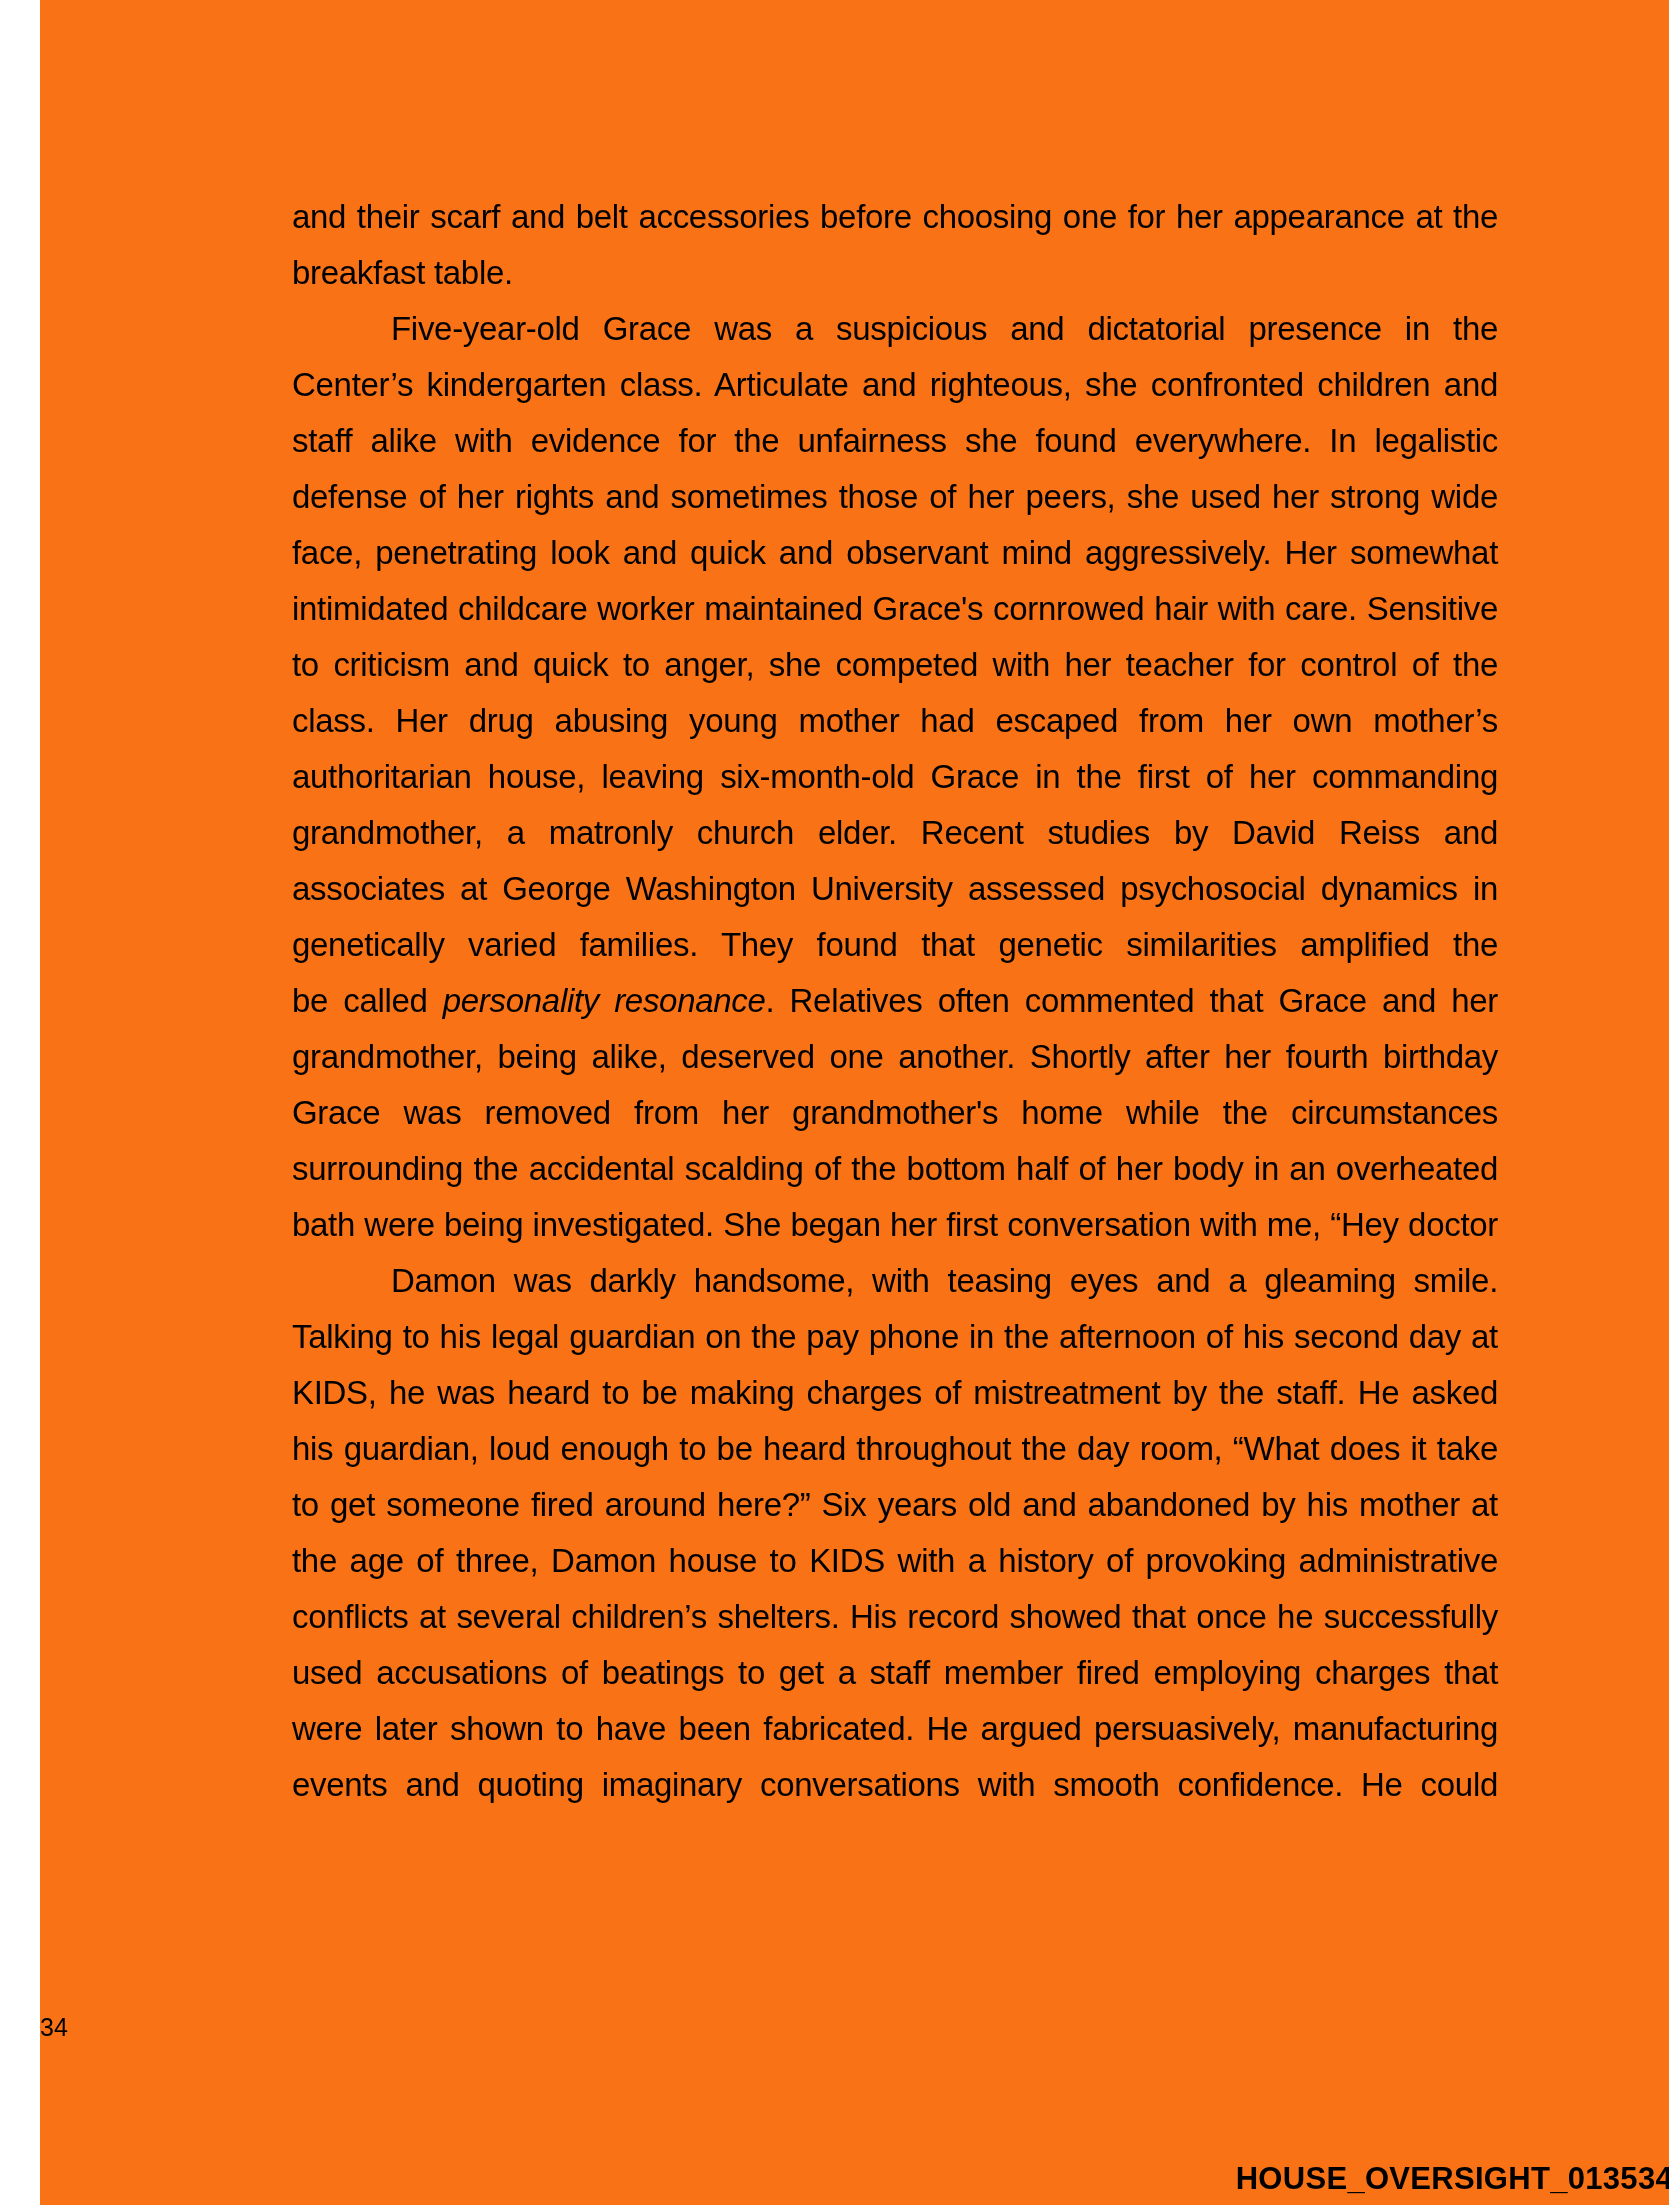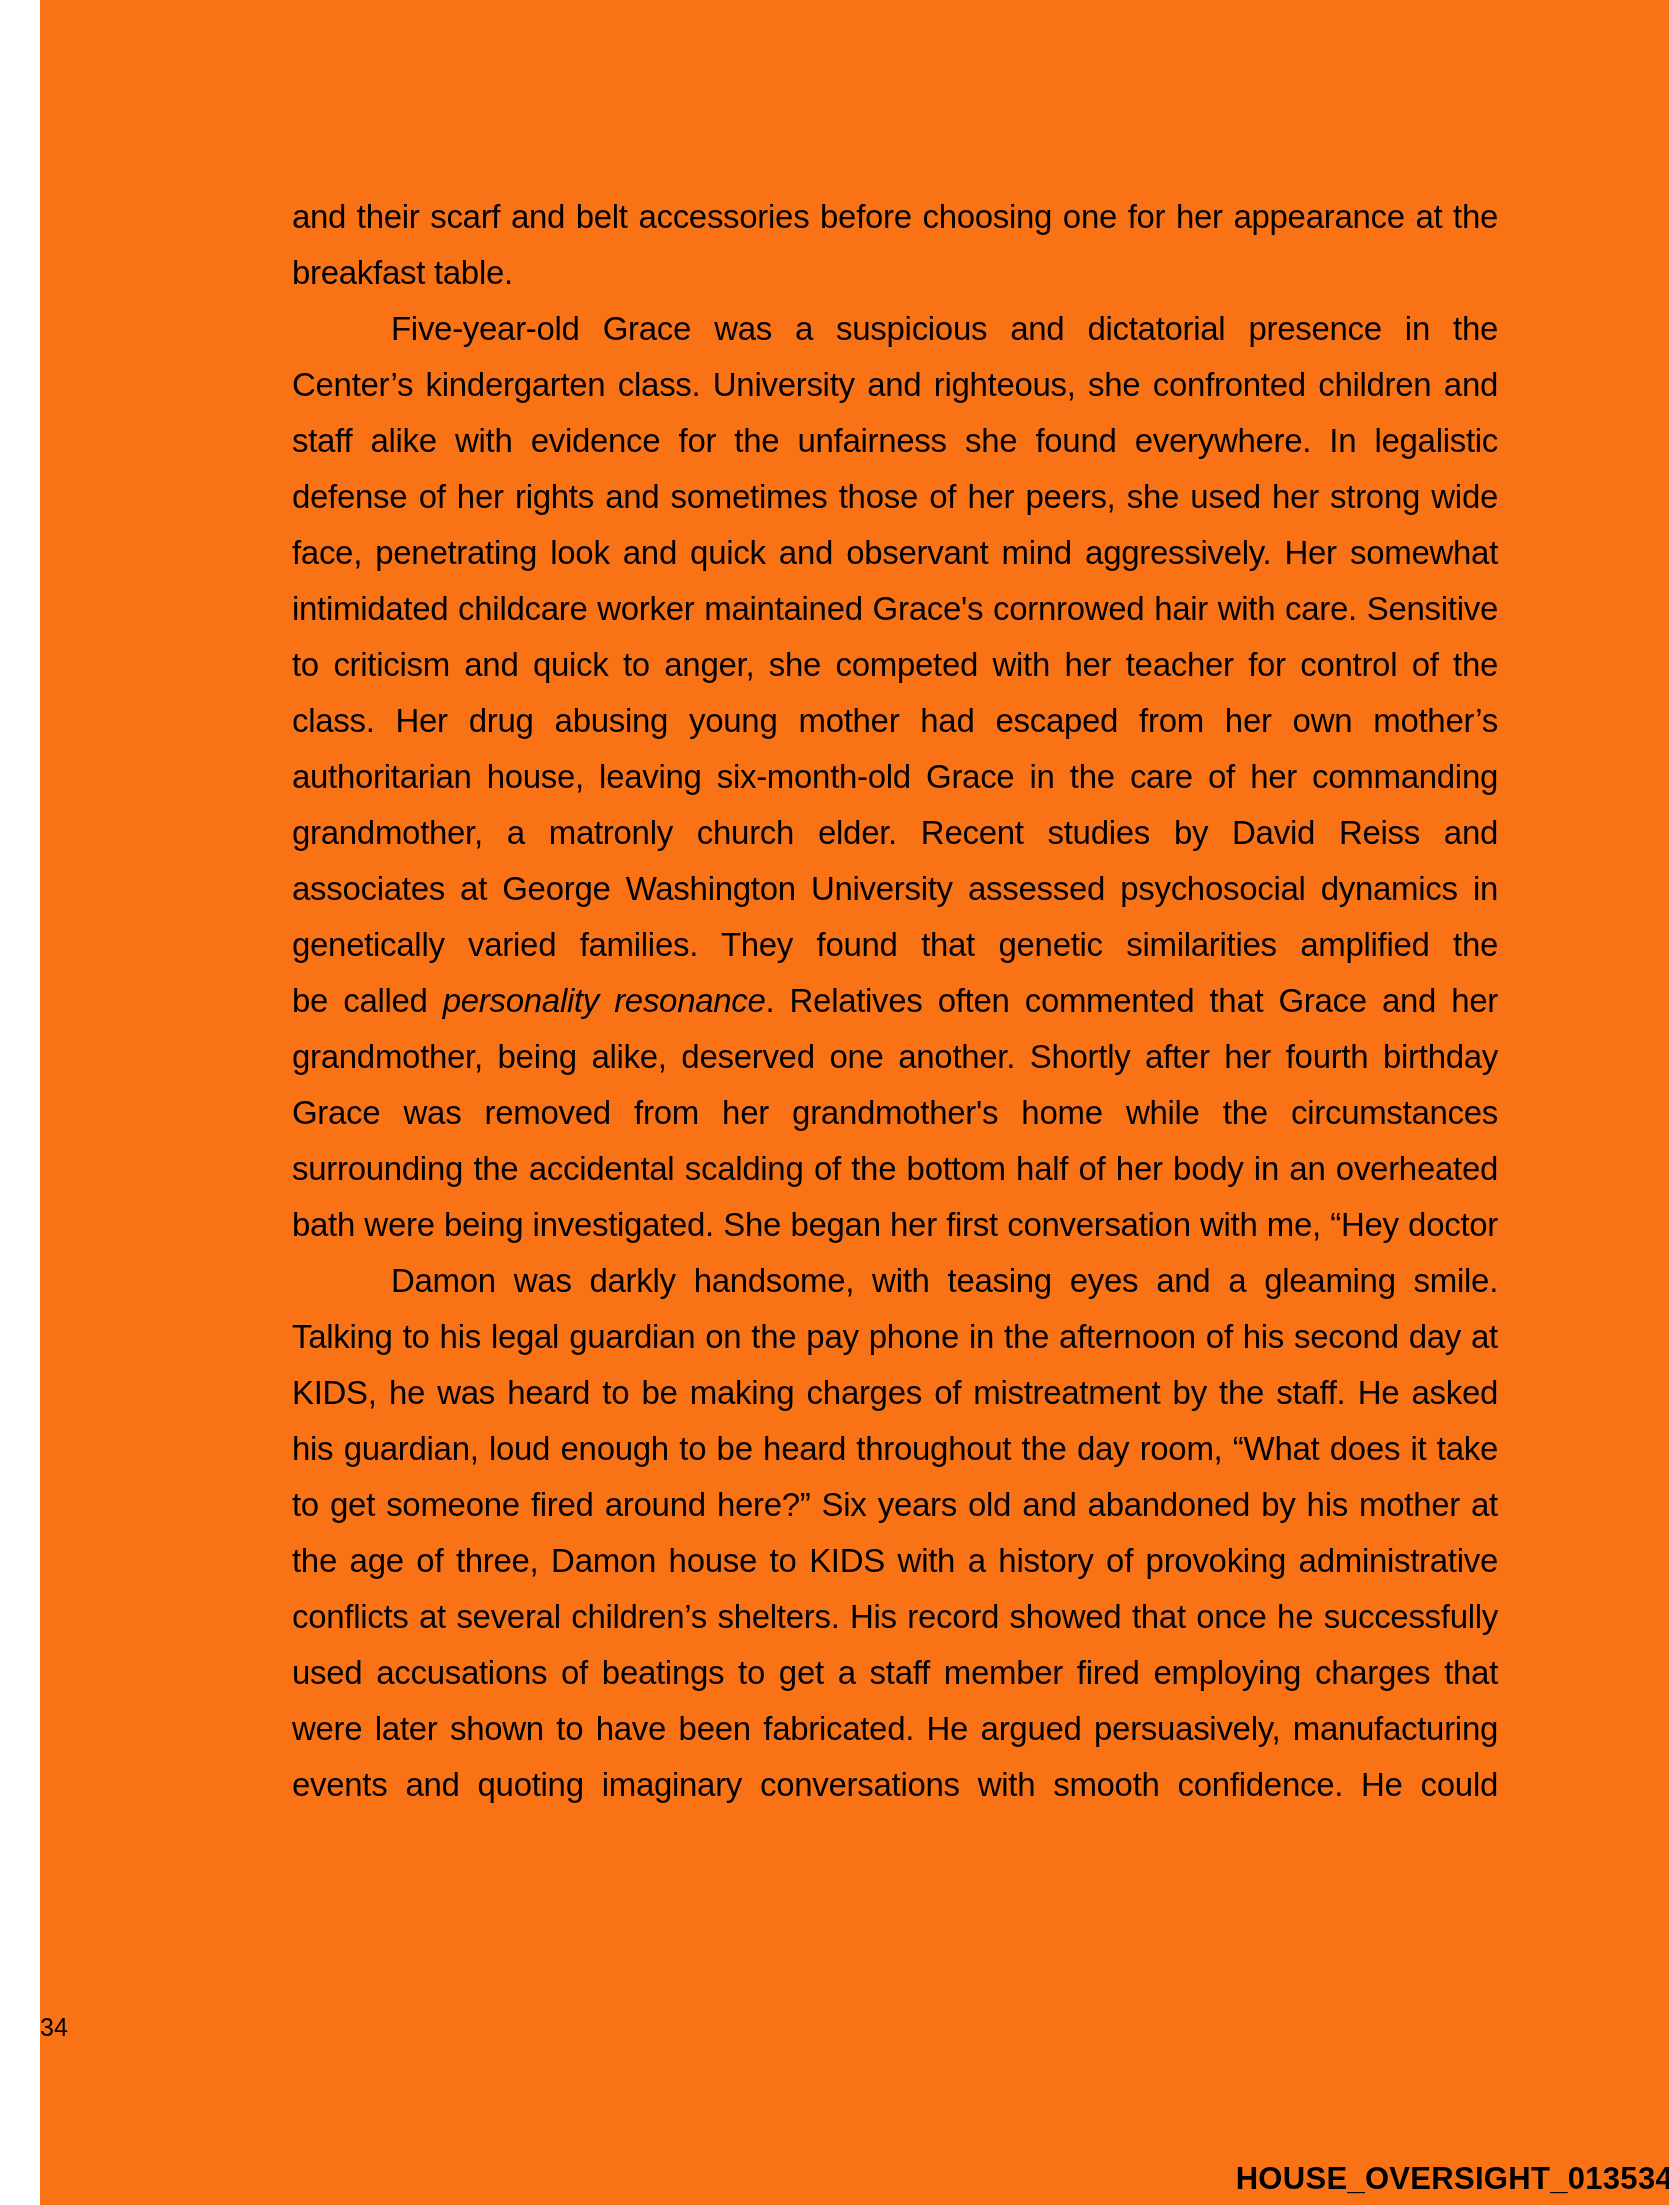--- a/index.html
+++ b/index.html
@@ -71,28 +71,28 @@
 <body>
 
 <div class="page">
   <div class="body-text" id="body-text">
       <p>
         <span class="line">and their scarf and belt accessories before choosing one for her appearance at the</span>
         <span class="line last">breakfast table.</span>
       </p>
       <p>
         <span class="line indent">Five-year-old Grace was a suspicious and dictatorial presence in the</span>
-        <span class="line">Center’s kindergarten class. University and righteous, she confronted children and</span>
+        <span class="line">Center’s kindergarten class. Articulate and righteous, she confronted children and</span>
         <span class="line">staff alike with evidence for the unfairness she found everywhere. In legalistic</span>
         <span class="line">defense of her rights and sometimes those of her peers, she used her strong wide</span>
         <span class="line">face, penetrating look and quick and observant mind aggressively. Her somewhat</span>
         <span class="line">intimidated childcare worker maintained Grace's cornrowed hair with care. Sensitive</span>
         <span class="line">to criticism and quick to anger, she competed with her teacher for control of the</span>
         <span class="line">class. Her drug abusing young mother had escaped from her own mother’s</span>
-        <span class="line">authoritarian house, leaving six-month-old Grace in the care of her commanding</span>
+        <span class="line">authoritarian house, leaving six-month-old Grace in the first of her commanding</span>
         <span class="line">grandmother, a matronly church elder. Recent studies by David Reiss and</span>
         <span class="line">associates at George Washington University assessed psychosocial dynamics in</span>
         <span class="line">genetically varied families. They found that genetic similarities amplified the</span>
         <span class="line">be called <em>personality resonance</em>. Relatives often commented that Grace and her</span>
         <span class="line">grandmother, being alike, deserved one another. Shortly after her fourth birthday</span>
         <span class="line">Grace was removed from her grandmother's home while the circumstances</span>
         <span class="line">surrounding the accidental scalding of the bottom half of her body in an overheated</span>
         <span class="line">bath were being investigated. She began her first conversation with me, “Hey doctor</span>
       </p>
       <p>

